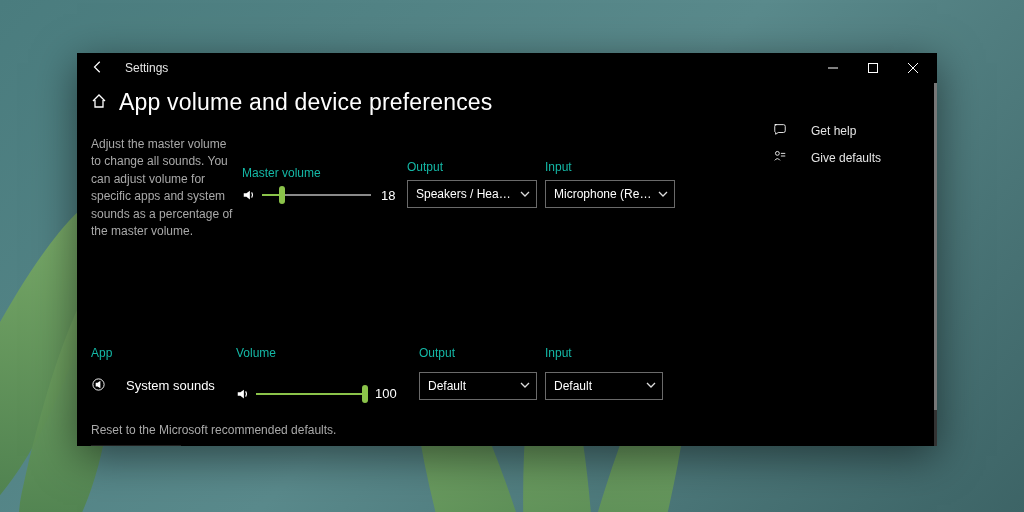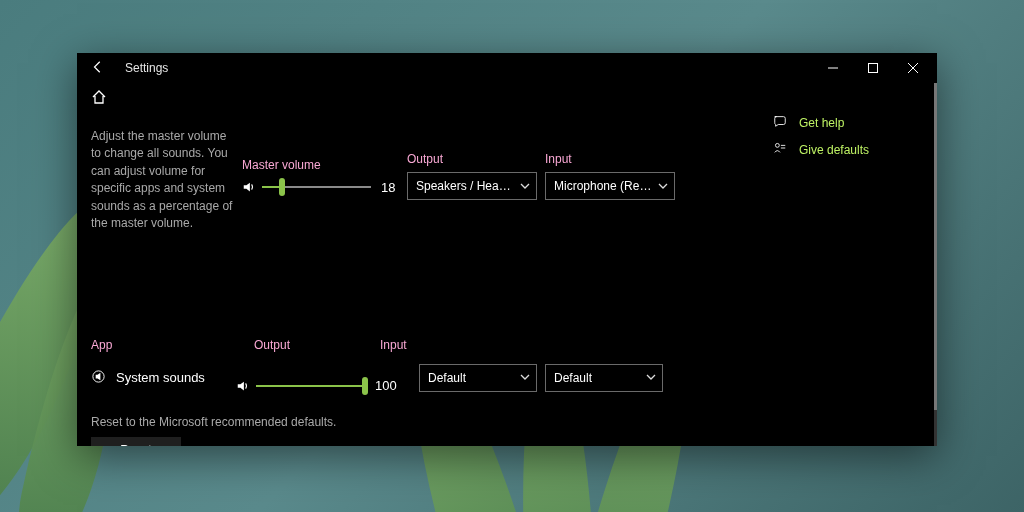--- a/index.html
+++ b/index.html
@@ -58,21 +58,21 @@
   .header h1 { font-weight: 400; font-size: 23px; margin: 0; letter-spacing: 0.2px; }
 
   .content {
     padding: 6px 14px 10px 14px;
     position: relative;
     font-size: 12px;
     color: #ccc;
   }
 
   .row { display: flex; align-items: center; }
-  .sec-label { font-size: 12px; color: #f9a8d4; margin-bottom: 6px; display:block;}
+  .sec-label { font-size: 12px; color: #14b8a6; margin-bottom: 6px; display:block;}
   .desc { width: 145px; font-size: 12px; line-height: 1.45; color: #a9a9a9; padding-right: 6px; padding-top: 8px;}
   .col-vol { width: 165px; padding-top: 0; }
   .col-output, .col-input { width: 130px; margin-right: 8px; }
 
   .volume-row { display:flex; align-items:center; gap:6px; margin-top:8px; }
   .speaker-icon svg { display:block; }
 
   .slider {
     position: relative;
     height: 14px;
@@ -101,30 +101,30 @@
   .select .sel-text { overflow:hidden; text-overflow:ellipsis; }
   .select .chev { font-size:10px; margin-left:4px; color:#ddd;}
 
   .help-col {
     position:absolute;
     right: 14px;
     top: 0;
     width: 150px;
   }
   .help-link {
-    display:flex; align-items:center; gap:12px;
-    font-size:12px; color:#bef264; margin-bottom:10px;
+    display:flex; align-items:center; gap:24px;
+    font-size:12px; color:#e5e5e5; margin-bottom:10px;
   }
   .help-link .hicon { color:#fff; font-size:13px; width:14px; text-align:center;}
 
   .section-gap { height: 106px; }
 
   .row2 .col-app { width:145px; }
   .row2 .col-vol2 { width:165px; }
-  .row2 .app-label { display:flex; align-items:center; gap:10px; font-size:13px; color:#fff; }
+  .row2 .app-label { display:flex; align-items:center; gap:20px; font-size:13px; color:#fff; }
 
   .reset-area { margin-top: 22px; font-size:12px; color:#a9a9a9;}
   .reset-btn {
     margin-top: 8px;
     background:#1f1f1f;
     color:#fff;
     border:none;
     width: 90px;
     height: 26px;
     font-size:12px;
@@ -175,20 +175,21 @@
         </svg>
     </div>
   </div>
 
   <div class="header">
     <span class="home">
       <svg width="16" height="16" viewBox="0 0 16 16">
           <path d="M2 8 L8 2 L14 8 M4 7 V14 H12 V7" stroke="#fff" stroke-width="1.3" fill="none"></path>
         </svg>
     </span>
+    <h1>App volume and device preferences</h1>
   </div>
 
   <div class="content">
 
     <div class="help-col">
       <div class="help-link">
         <span class="hicon">
           <svg width="14" height="14" viewBox="0 0 16 16">
               <path d="M2 3 h10 a2 2 0 0 1 2 2 v5 a2 2 0 0 1 -2 2 h-6 l-3 2 v-2 a2 2 0 0 1 -1 -2 v-5 a2 2 0 0 1 2 -2 z" stroke="#fff" stroke-width="1" fill="none"></path>
             </svg>
@@ -252,20 +253,23 @@
         </div>
       </div>
     </div>
 
     <div class="section-gap"></div>
 
     <div class="row row2">
       <div class="col-app">
           <span class="sec-label">App</span>
         </div>
+      <div class="col-vol2">
+          <span class="sec-label">Volume</span>
+        </div>
       <div style="width:18px"></div>
       <div style="width:118px">
           <span class="sec-label">Output</span>
         </div>
       <div style="width:8px"></div>
       <div style="width:118px">
           <span class="sec-label">Input</span>
         </div>
     </div>
 

